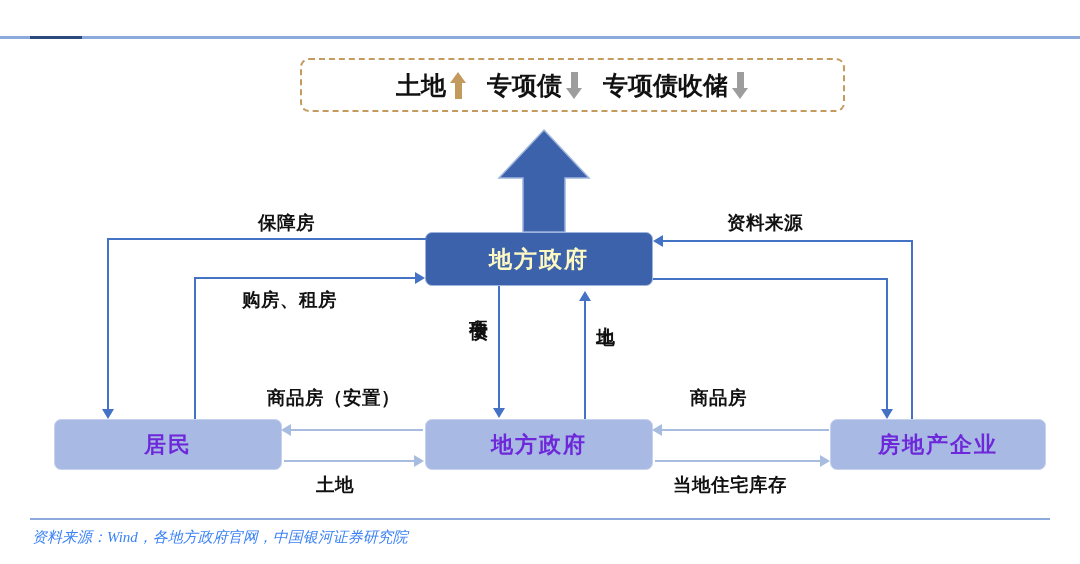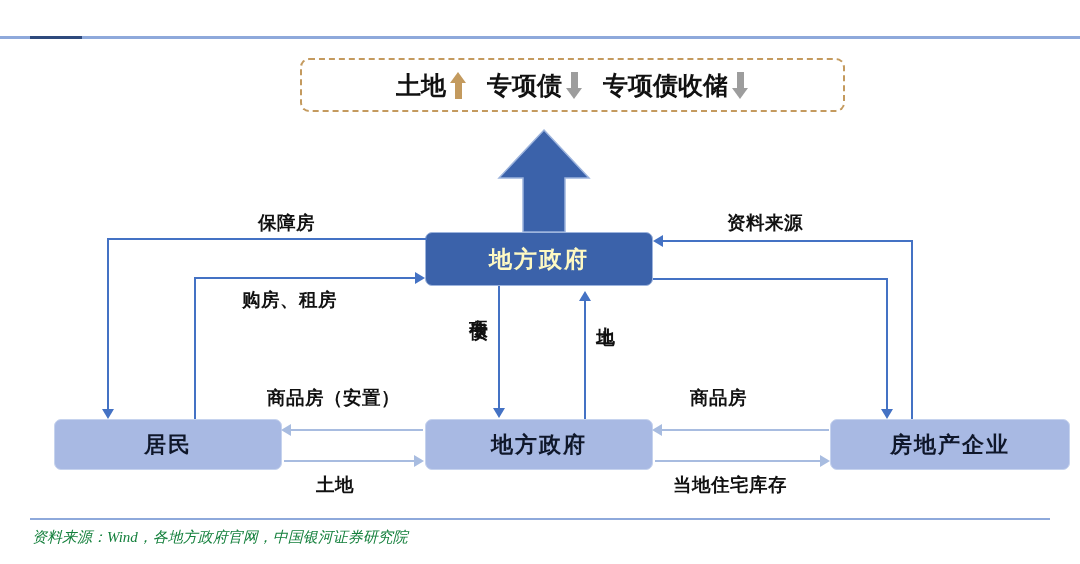--- a/index.html
+++ b/index.html
@@ -53,21 +53,21 @@
     width: 1020px;
     height: 1.5px;
     background: #8ea9db;
   }
   .source-note {
     position: absolute;
     left: 32px;
     top: 528px;
     font-size: 15px;
     font-style: italic;
-    color: #15803d;
+    color: #3b82f6;
     white-space: nowrap;
     font-family: "Liberation Serif", "DejaVu Serif", serif;
   }
 
   
   .dashed-box {
     position: absolute;
     left: 300px;
     top: 58px;
     width: 545px;
@@ -132,25 +132,25 @@
   .node-gov {
     left: 425px; top: 232px; width: 228px; height: 54px;
     background: #3b62aa;
     border: 1px solid #9db4dd;
     font-size: 23px;
   }
   .node-light {
     background: #a8b9e3;
     border: 1px solid #c6d3ee;
     font-size: 22px;
-    color: #0f172a;
+    color: #6d28d9;
   }
   .node-res  { left: 54px;  top: 419px; width: 228px; height: 51px; }
   .node-ctou { left: 425px; top: 419px; width: 228px; height: 51px; }
-  .node-dev  { left: 830px; top: 419px; width: 240px; height: 51px; text-align: center; }
+  .node-dev  { left: 830px; top: 419px; width: 216px; height: 51px; text-align: center; }
 
   
   .block-arrow {
     position: absolute;
     left: 497px;
     top: 128px;
     width: 94px;
     height: 106px;
   }
 

